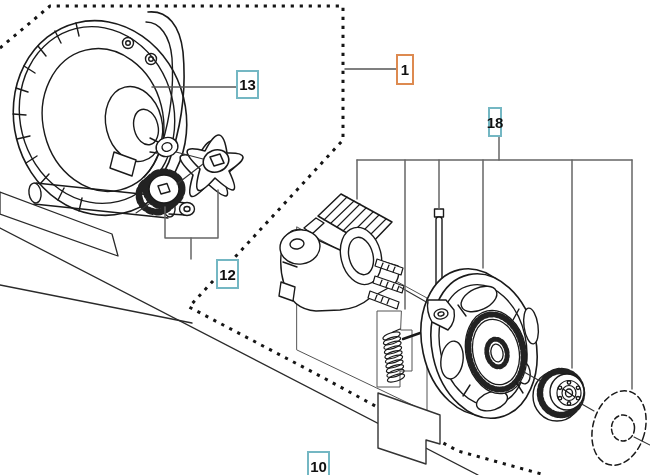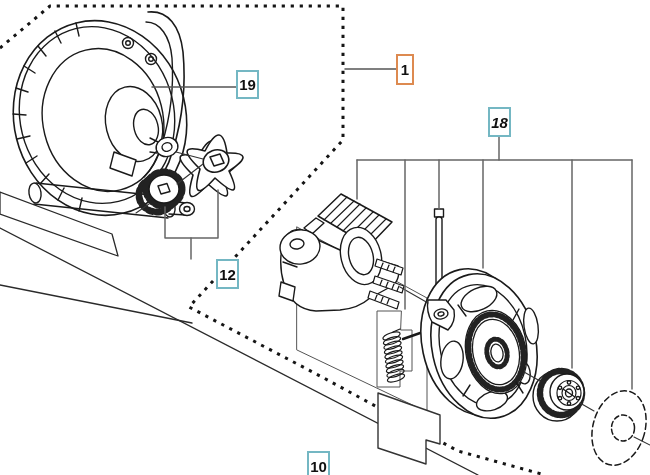--- a/index.html
+++ b/index.html
@@ -236,21 +236,21 @@
       <line x1="439" y1="160" x2="439" y2="209"></line>
       <line x1="483" y1="160" x2="483" y2="268"></line>
       <line x1="572" y1="160" x2="572" y2="368"></line>
       <line x1="632" y1="160" x2="632" y2="389"></line>
     </g>
   </g>
 </svg>
 
 <div class="callout orange" style="left:396px;top:54px;width:18px;height:31px;">1</div>
 
-<div class="callout" style="left:236px;top:70px;width:23px;height:29px;">19</div>
+<div class="callout" style="left:236px;top:70px;width:23px;height:29px;">13</div>
 
 <div class="callout" style="left:180px;top:259px;width:23px;height:30px;margin-left:36px;">12</div>
 
-<div class="callout" style="left:488px;top:107px;width:23px;height:30px;font-style:italic;">18</div>
+<div class="callout" style="left:488px;top:107px;width:14px;height:30px;">18</div>
 
 <div class="callout" style="left:307px;top:451px;width:23px;height:30px;">10</div>
 
 </div>
 
 </body></html>

